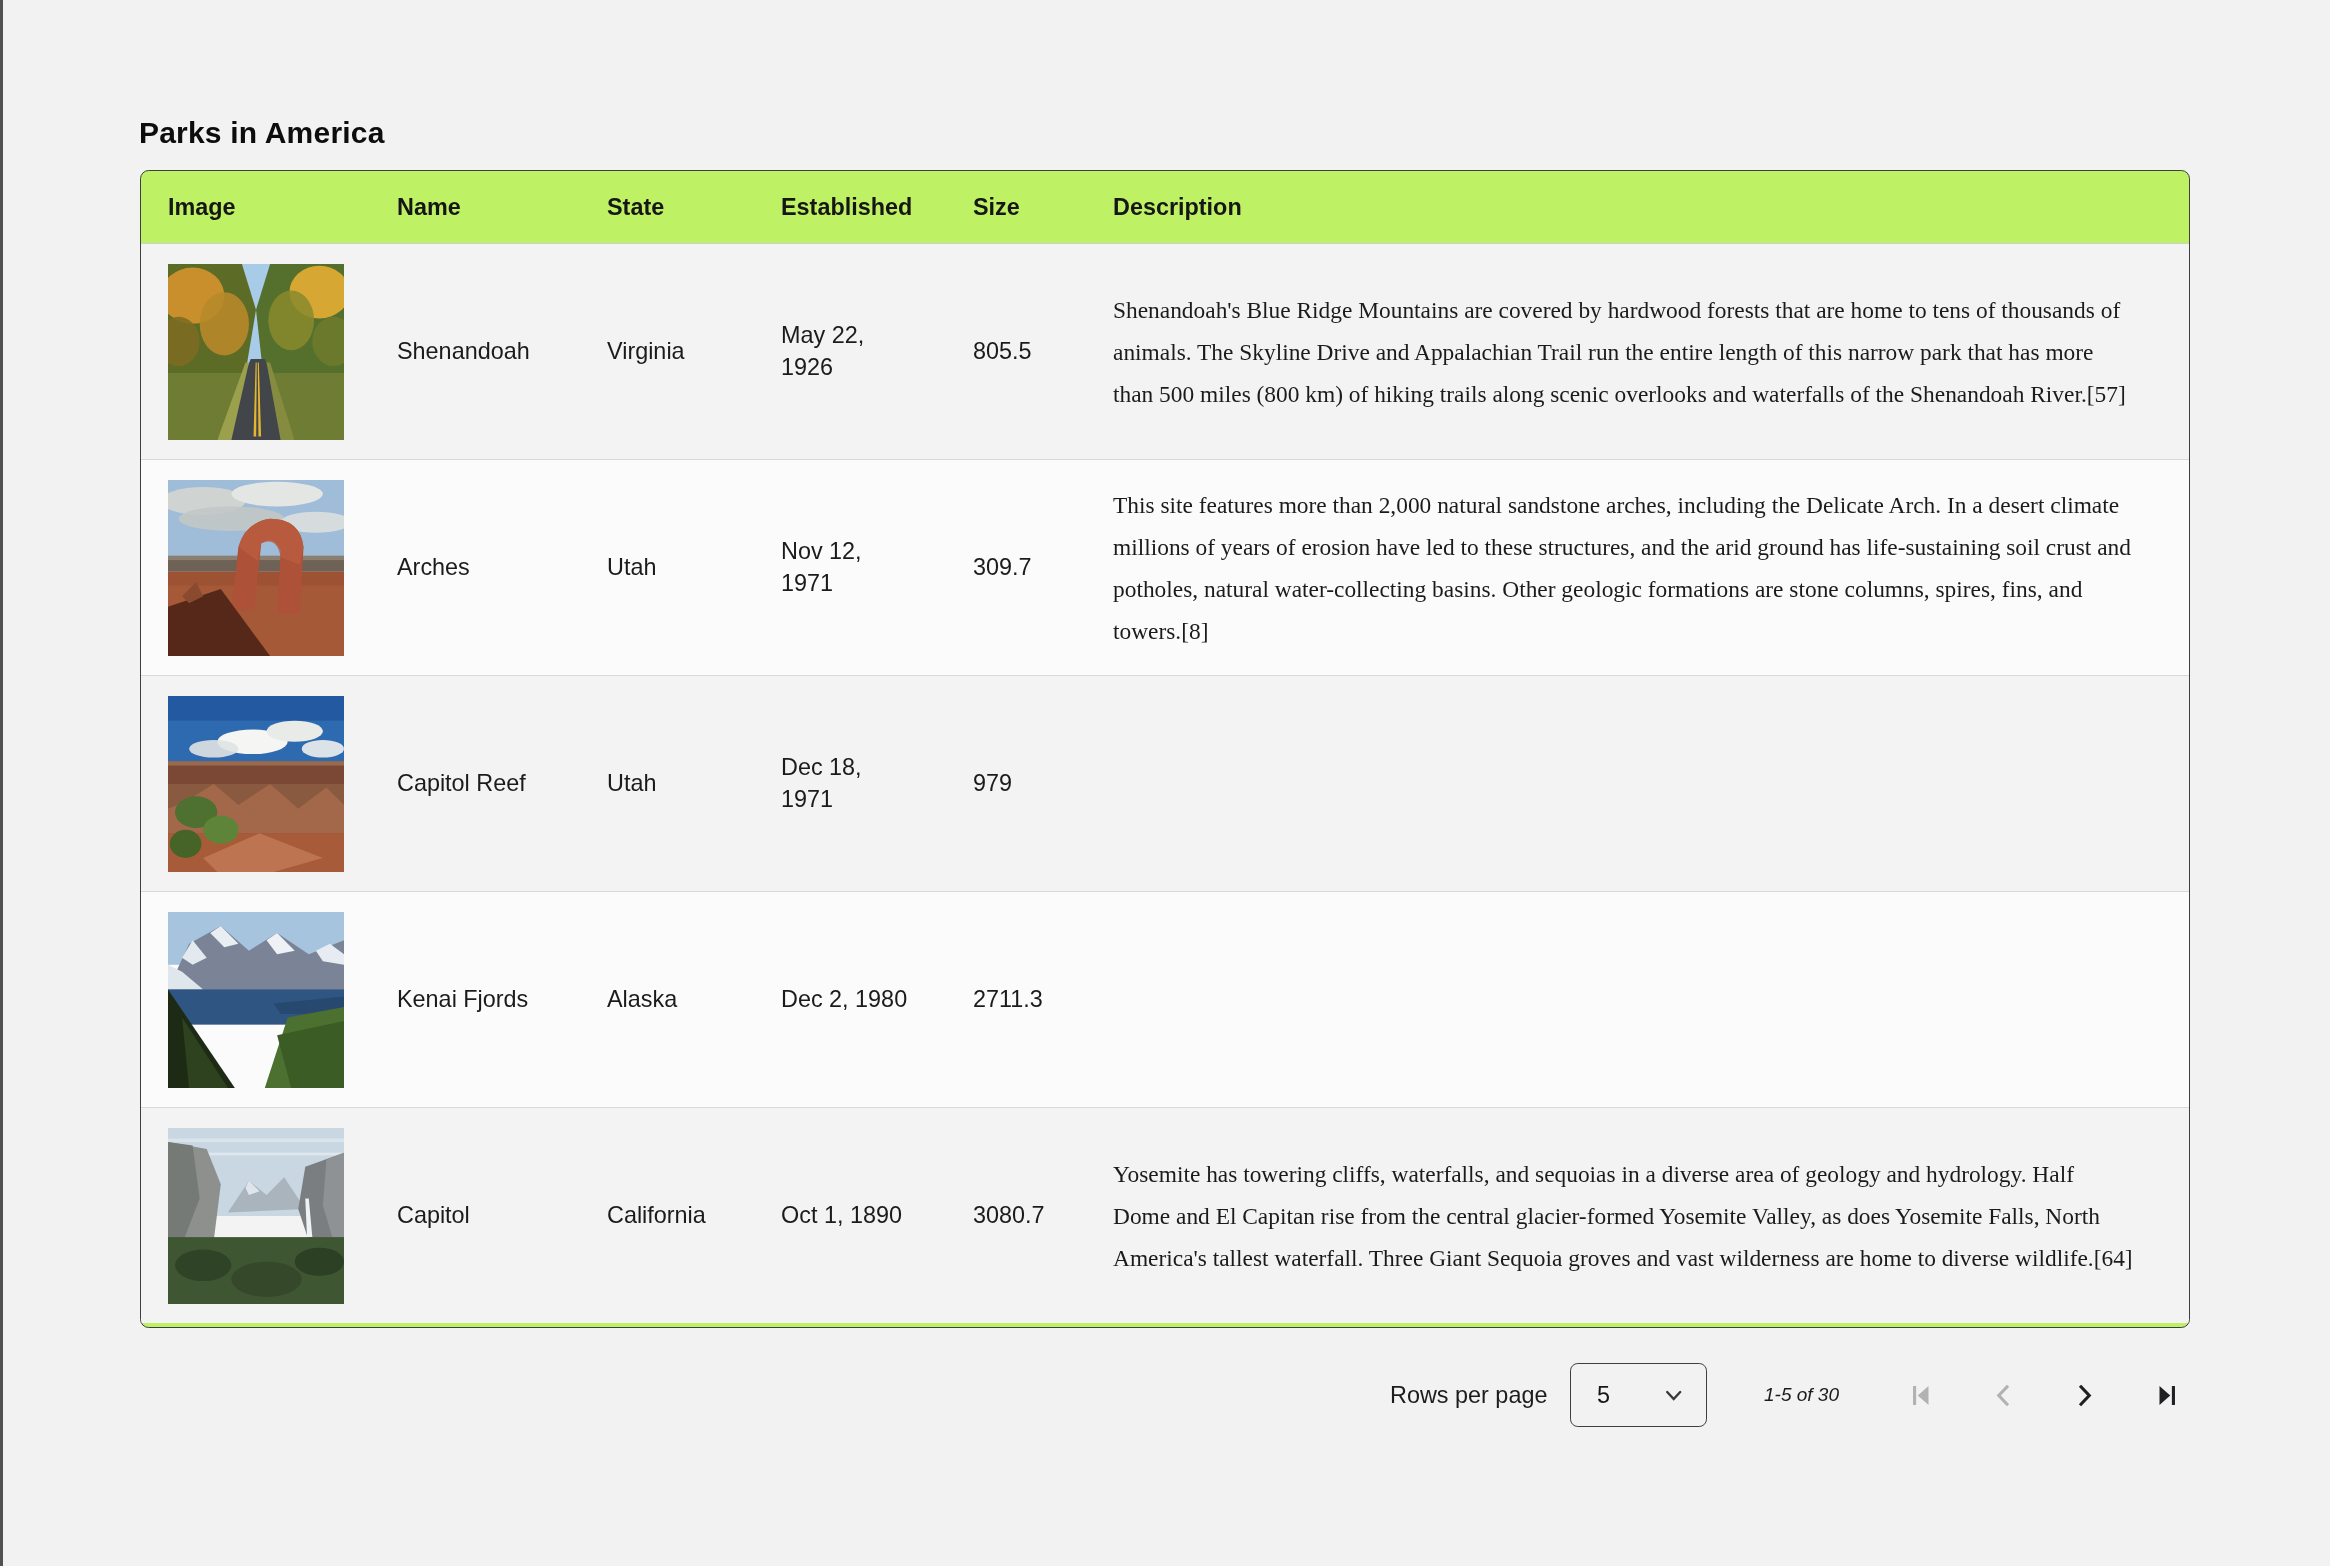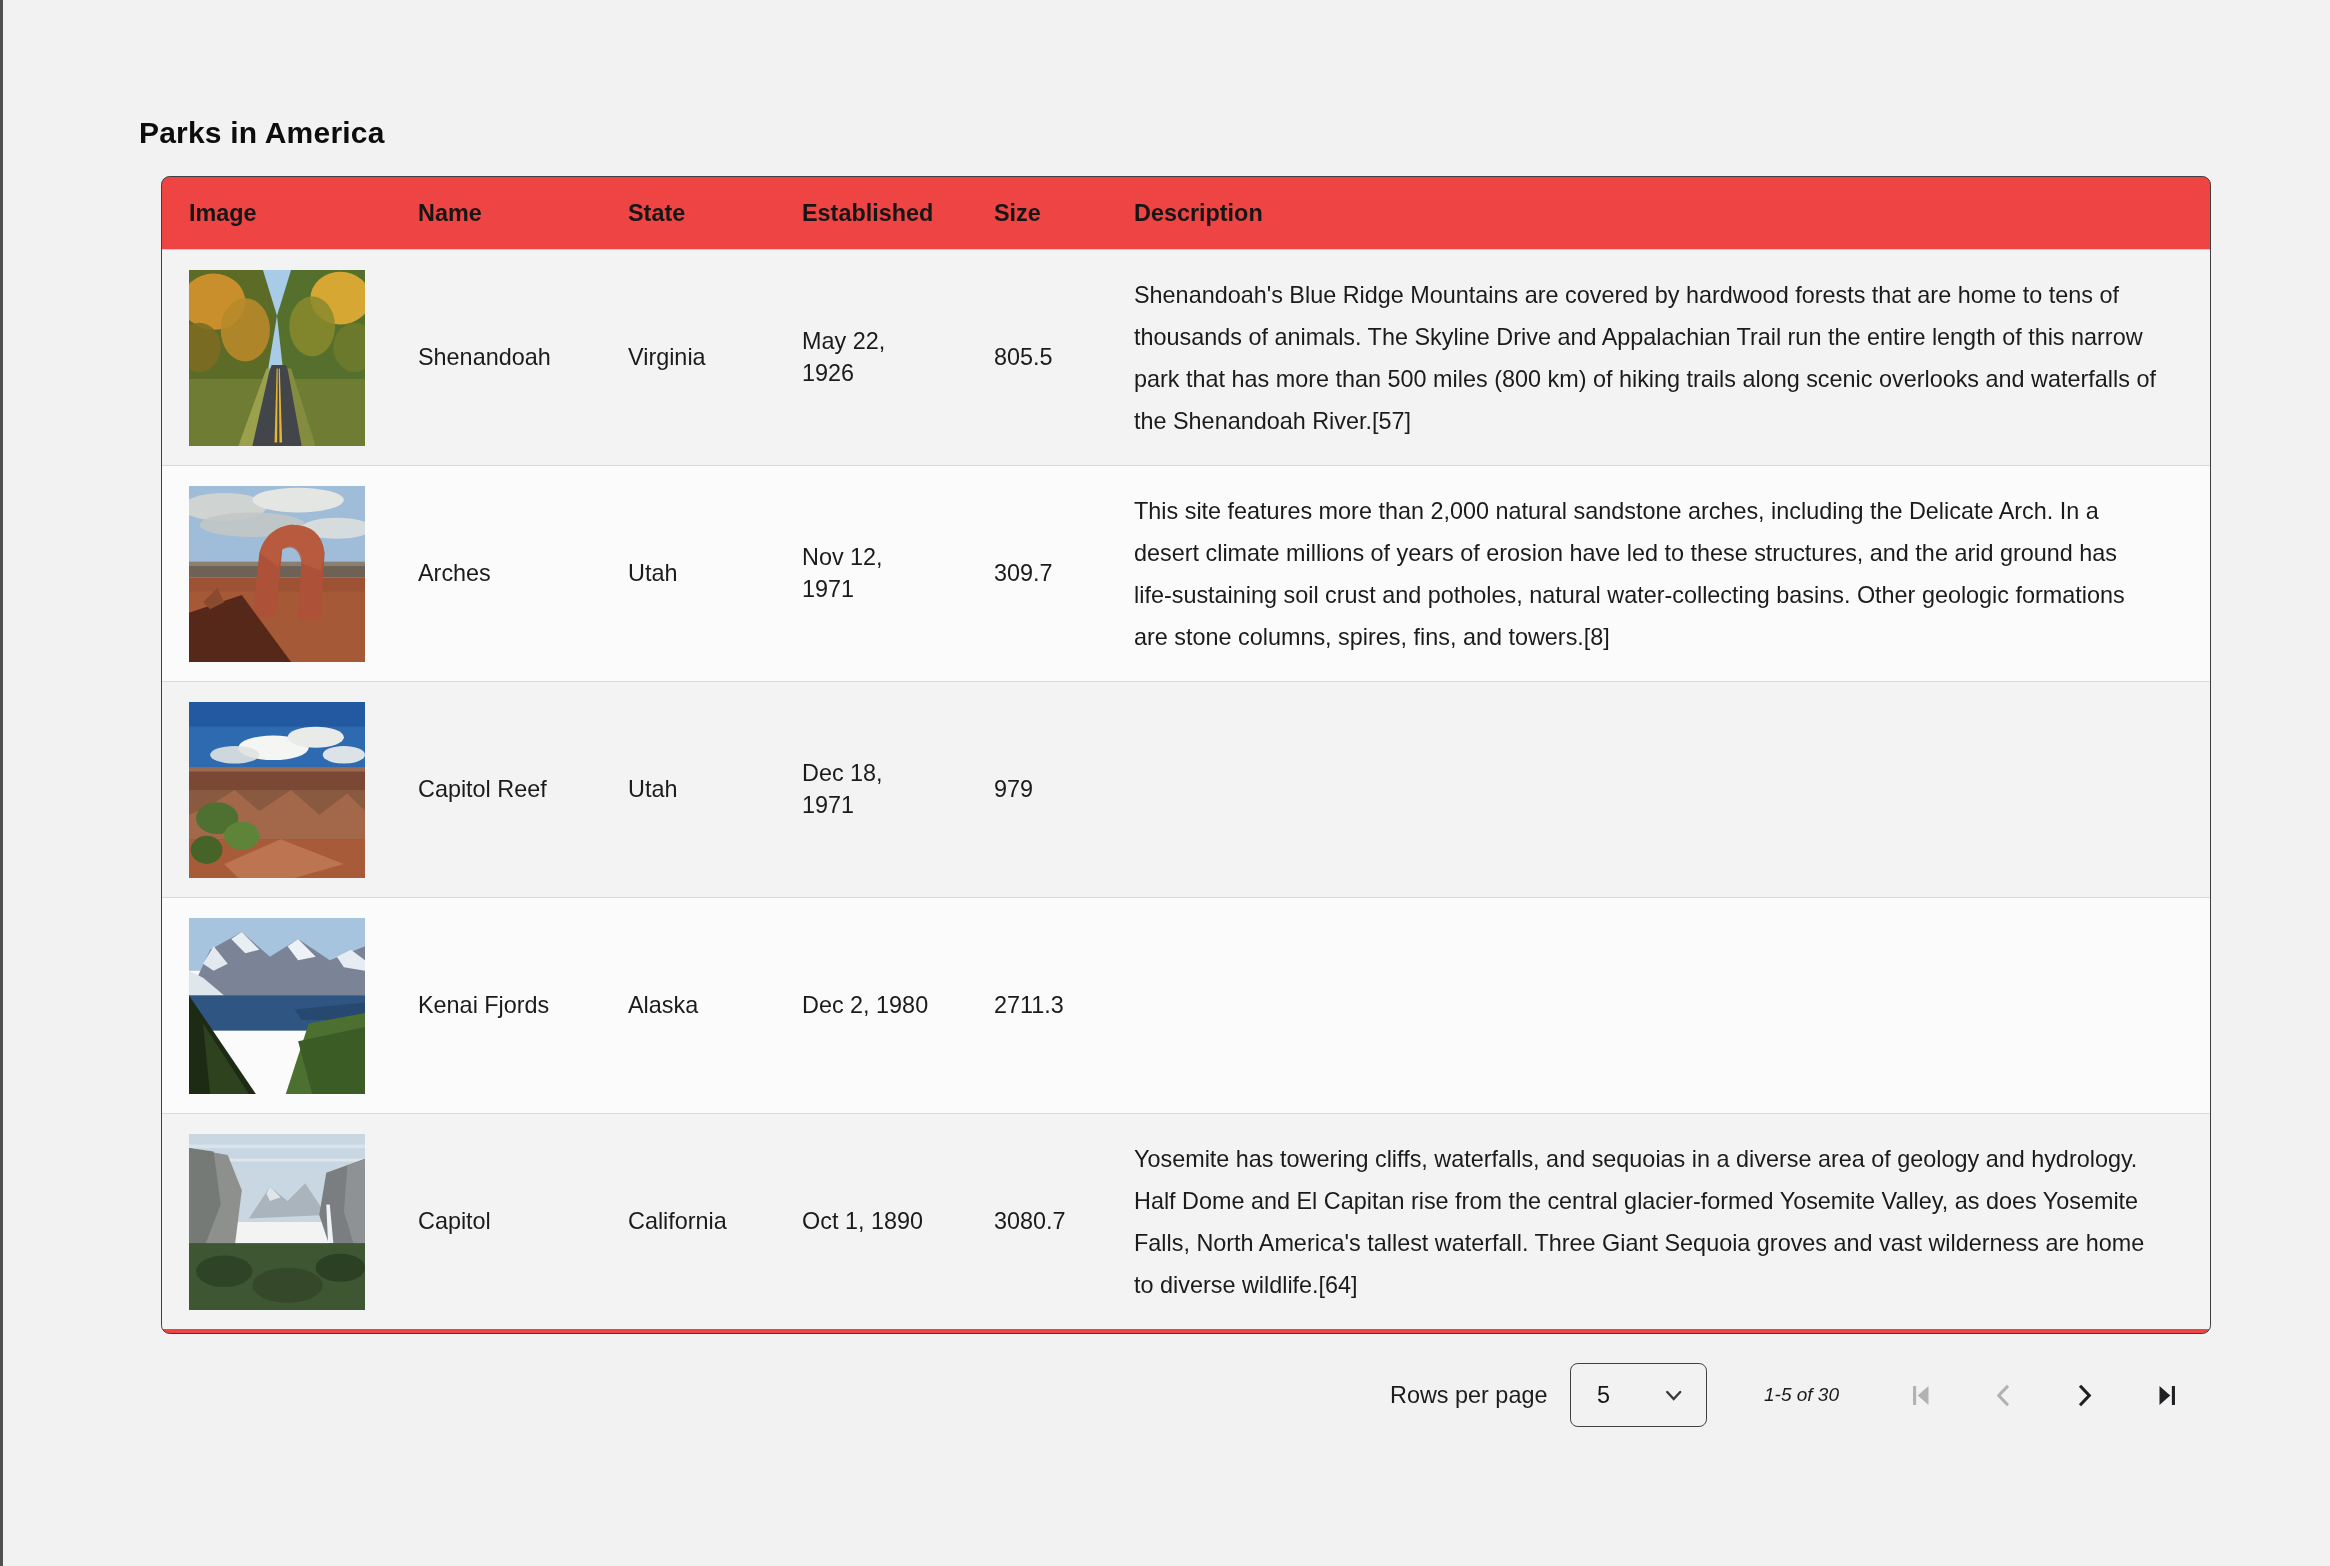--- a/index.html
+++ b/index.html
@@ -13,27 +13,26 @@
   }
   .screen{position:absolute;inset:0;}
   .screen-edge{position:absolute;left:0;top:0;width:2.6px;height:100%;background:#515151;}
 
   .page-title{
     position:absolute;left:139px;top:96px;
     font-size:30px;font-weight:700;color:#0d0d0d;letter-spacing:0.2px;
   }
 
   .card{
-    position:absolute;left:140px;top:176px;
+    position:absolute;left:140px;top:170px;
     width:2048px;height:1156px;
-    background:#ef4444;
+    background:#bef264;
     border:1.7px solid #3f3f41;
     border-radius:8.7px;
     overflow:hidden;
-    margin-left:21px;
   }
 
   .trow{
     display:grid;
     grid-template-columns:229px 210px 174px 192px 140px 1fr;
     align-items:center;
     padding-left:27px;
     box-sizing:border-box;
   }
   .thead{
@@ -52,20 +51,21 @@
   .row-even{background:#fbfbfc;}
 
   .thumb{
     width:176px;height:176px;display:block;
   }
   .cell{font-size:23.4px;color:#1b1b1b;line-height:1.35;}
   .cell-established span{display:inline-block;max-width:130px;}
   .cell-description{
     font-size:23.4px;line-height:42px;color:#1b1b1b;
     padding-right:54px;
+    font-family:Liberation Serif, serif;
   }
 
   .pagination{
     position:absolute;top:1361px;right:149px;height:68px;
     display:flex;align-items:center;margin-left:43px;
   }
   .rpp-label{font-size:23.4px;color:#1c1c1c;margin-right:22.6px;}
   .rpp-select{
     width:137px;height:64px;box-sizing:border-box;
     border:1.7px solid #3f3f41;border-radius:7.8px;

